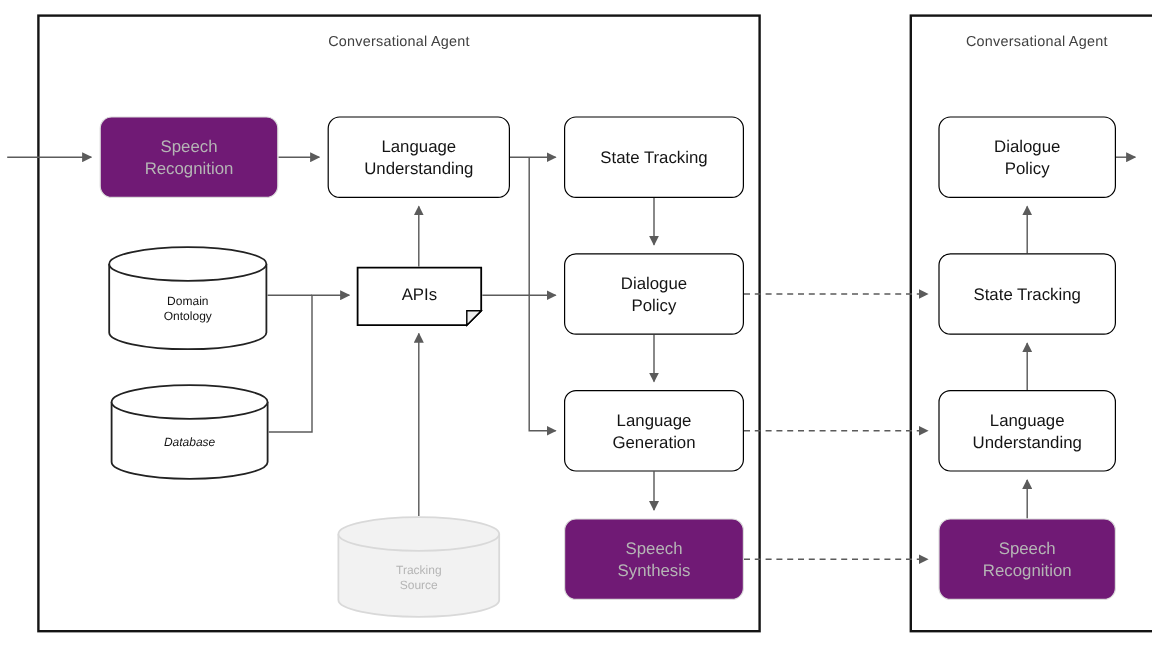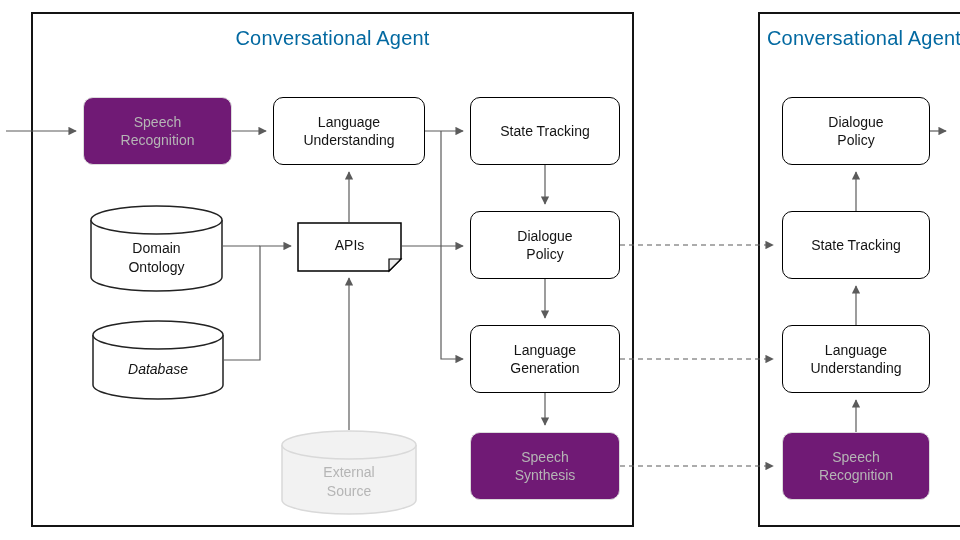--- a/index.html
+++ b/index.html
@@ -6,38 +6,38 @@
   .canvas{
     position:relative;width:960px;height:540px;overflow:hidden;
     background:#fff;font-family:"Liberation Sans",sans-serif;color:#111;
   }
   .agent{
     position:absolute;border:2.5px solid #141414;background:#fff;z-index:1;
     box-sizing:border-box;
   }
   .agent-title{
     position:absolute;top:13px;left:0;right:0;text-align:center;
-    font-size:20px;color:#0369a1;letter-spacing:.2px;
+    font-size:12px;color:#404040;letter-spacing:.2px;
   }
   .wires{position:absolute;left:0;top:0;z-index:2;}
   .node{
     position:absolute;z-index:3;box-sizing:border-box;
     display:flex;align-items:center;justify-content:center;text-align:center;
     background:#fff;border:1.5px solid #000;border-radius:10px;
     font-size:14px;line-height:1.3;white-space:pre-line;color:#141414;
   }
   .node.disabled{
     background:#701a75;border:1px solid #dcdcdc;color:#b5b5b5;
   }
   .cyl{position:absolute;z-index:3;}
   .cyl svg{position:absolute;left:0;top:0;overflow:visible;}
   .cyl .lbl{
     position:absolute;left:0;right:0;top:24px;bottom:6px;
     display:flex;align-items:center;justify-content:center;text-align:center;
-    font-size:14px;line-height:1.3;white-space:pre-line;color:#141414;
+    font-size:10px;line-height:1.3;white-space:pre-line;color:#141414;
   }
   .cyl.disabled .lbl{color:#b5b5b5;}
   .doc{position:absolute;z-index:3;}
   .doc svg{position:absolute;left:0;top:0;overflow:visible;}
   .doc .lbl{
     position:absolute;left:0;right:0;top:0;bottom:4px;
     display:flex;align-items:center;justify-content:center;
     font-size:14px;color:#141414;
   }
 </style>
@@ -129,21 +129,21 @@
       <path d="M1,15 L1,65 A65,14 0 0 0 131,65 L131,15" fill="#ffffff" stroke="#222" stroke-width="1.5"></path>
       <ellipse cx="66" cy="15" rx="65" ry="14" fill="#ffffff" stroke="#222" stroke-width="1.5"></ellipse>
     </svg>
     <div class="lbl">Database</div>
   </div>
   <div class="cyl disabled" style="left:281px;top:430px;width:136px;height:85px;">
     <svg width="136" height="85" viewBox="0 0 136 85">
       <path d="M1,15 L1,70 A67,14 0 0 0 135,70 L135,15" fill="#f2f2f2" stroke="#d9d9d9" stroke-width="1.5"></path>
       <ellipse cx="68" cy="15" rx="67" ry="14" fill="#f2f2f2" stroke="#d9d9d9" stroke-width="1.5"></ellipse>
     </svg>
-    <div class="lbl">External
+    <div class="lbl">Tracking
 Source</div>
   </div>
 
   <div class="node" style="left:782px;top:97px;width:148px;height:68px;">
     <span>Dialogue
 Policy</span>
   </div>
   <div class="node" style="left:782px;top:211px;width:148px;height:68px;">
     <span>State Tracking</span>
   </div>

